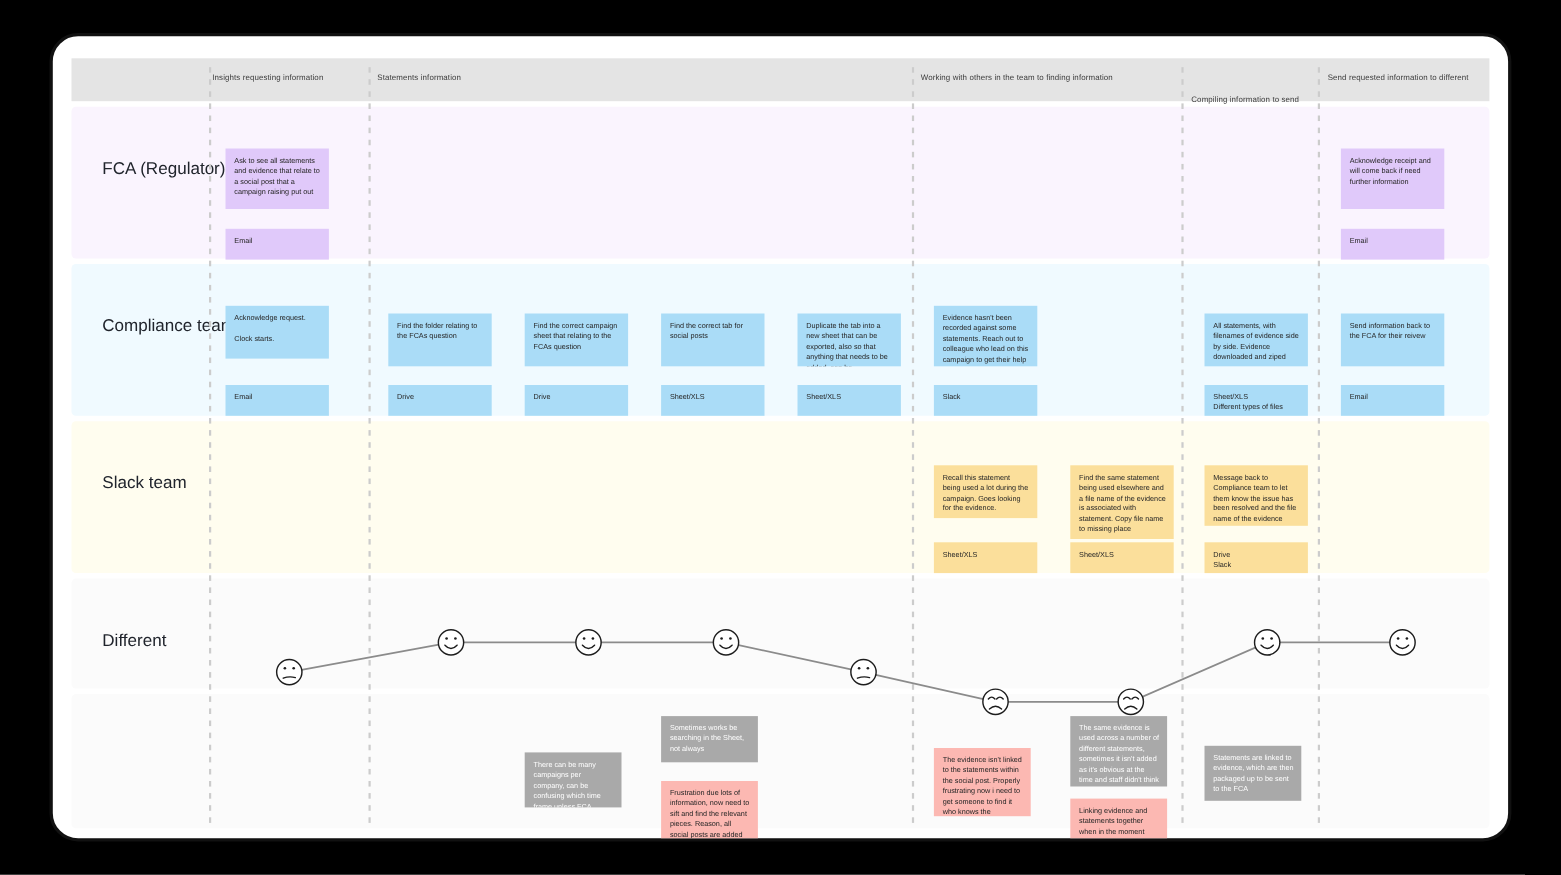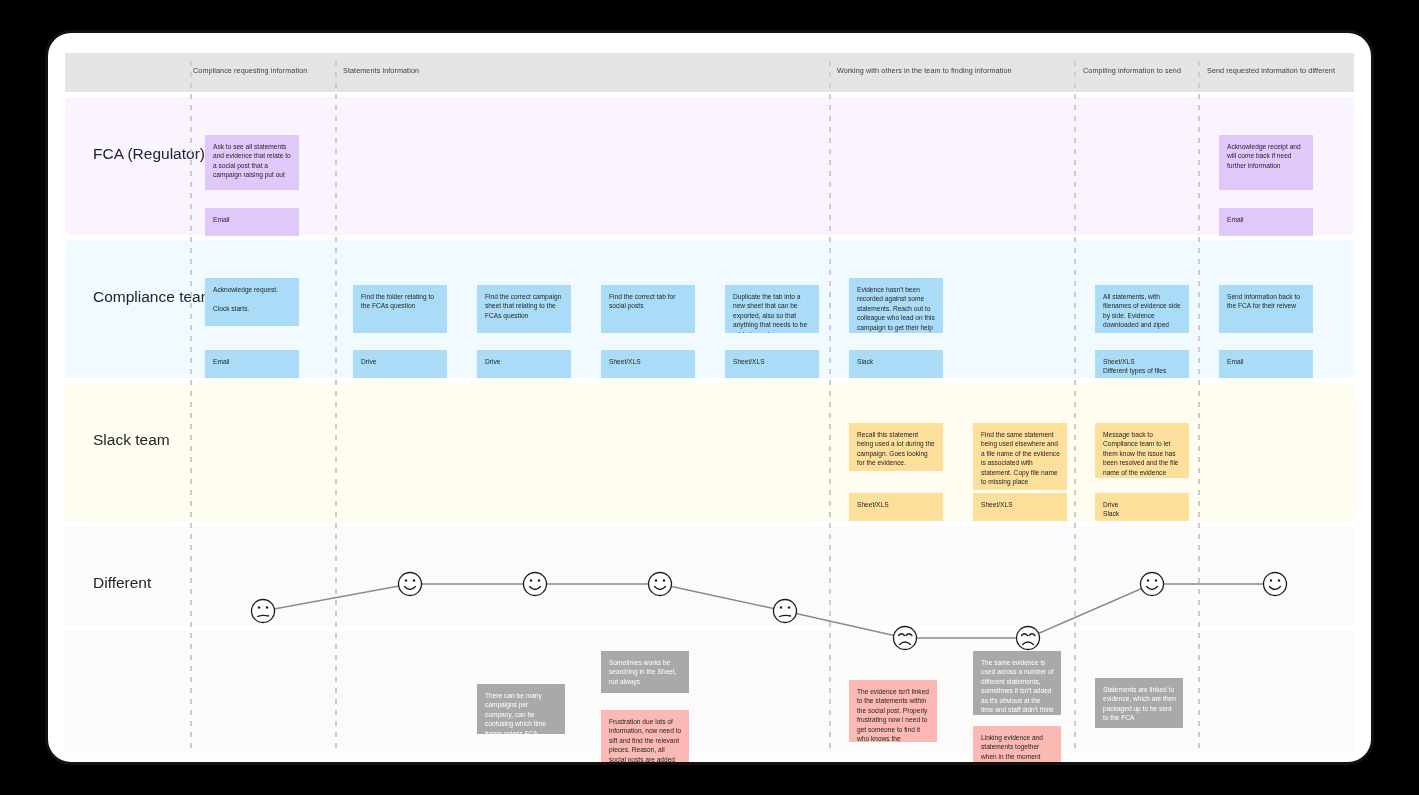--- a/index.html
+++ b/index.html
@@ -92,24 +92,24 @@
   .face-dot    { fill: #1d1d1d; }
   .mood-line   { fill: none; stroke: #8b8b8b; stroke-width: 1.6; }
 </style>
 </head>
 <body>
 
 <div id="frame">
   <div id="board">
 
     <div class="header-band"></div>
-    <div class="col-header" style="left:128px;">Compliance requesting information</div>
+    <div class="col-header" style="left:128px;">Insights requesting information</div>
     <div class="col-header" style="left:278px;">Statements information</div>
     <div class="col-header" style="left:772px;">Working with others in the team to finding information</div>
-    <div class="col-header" style="left:1018px;">Compiling information to send</div>
+    <div class="col-header" style="left:1018px;margin-top:20px;">Compiling information to send</div>
     <div class="col-header" style="left:1142px;">Send requested information to different</div>
 
     <div class="lane lane-fca" style="top:44px;  height:138px;"></div>
     <div class="lane lane-compliance" style="top:187px; height:138px;"></div>
     <div class="lane lane-staff" style="top:330px; height:138px;"></div>
     <div class="lane lane-feelings" style="top:473px; height:100px;"></div>
     <div class="lane lane-insights" style="top:578px; height:122px;"></div>
 
     <div class="lane-label" style="top:90px;">FCA
 (Regulator)</div>

